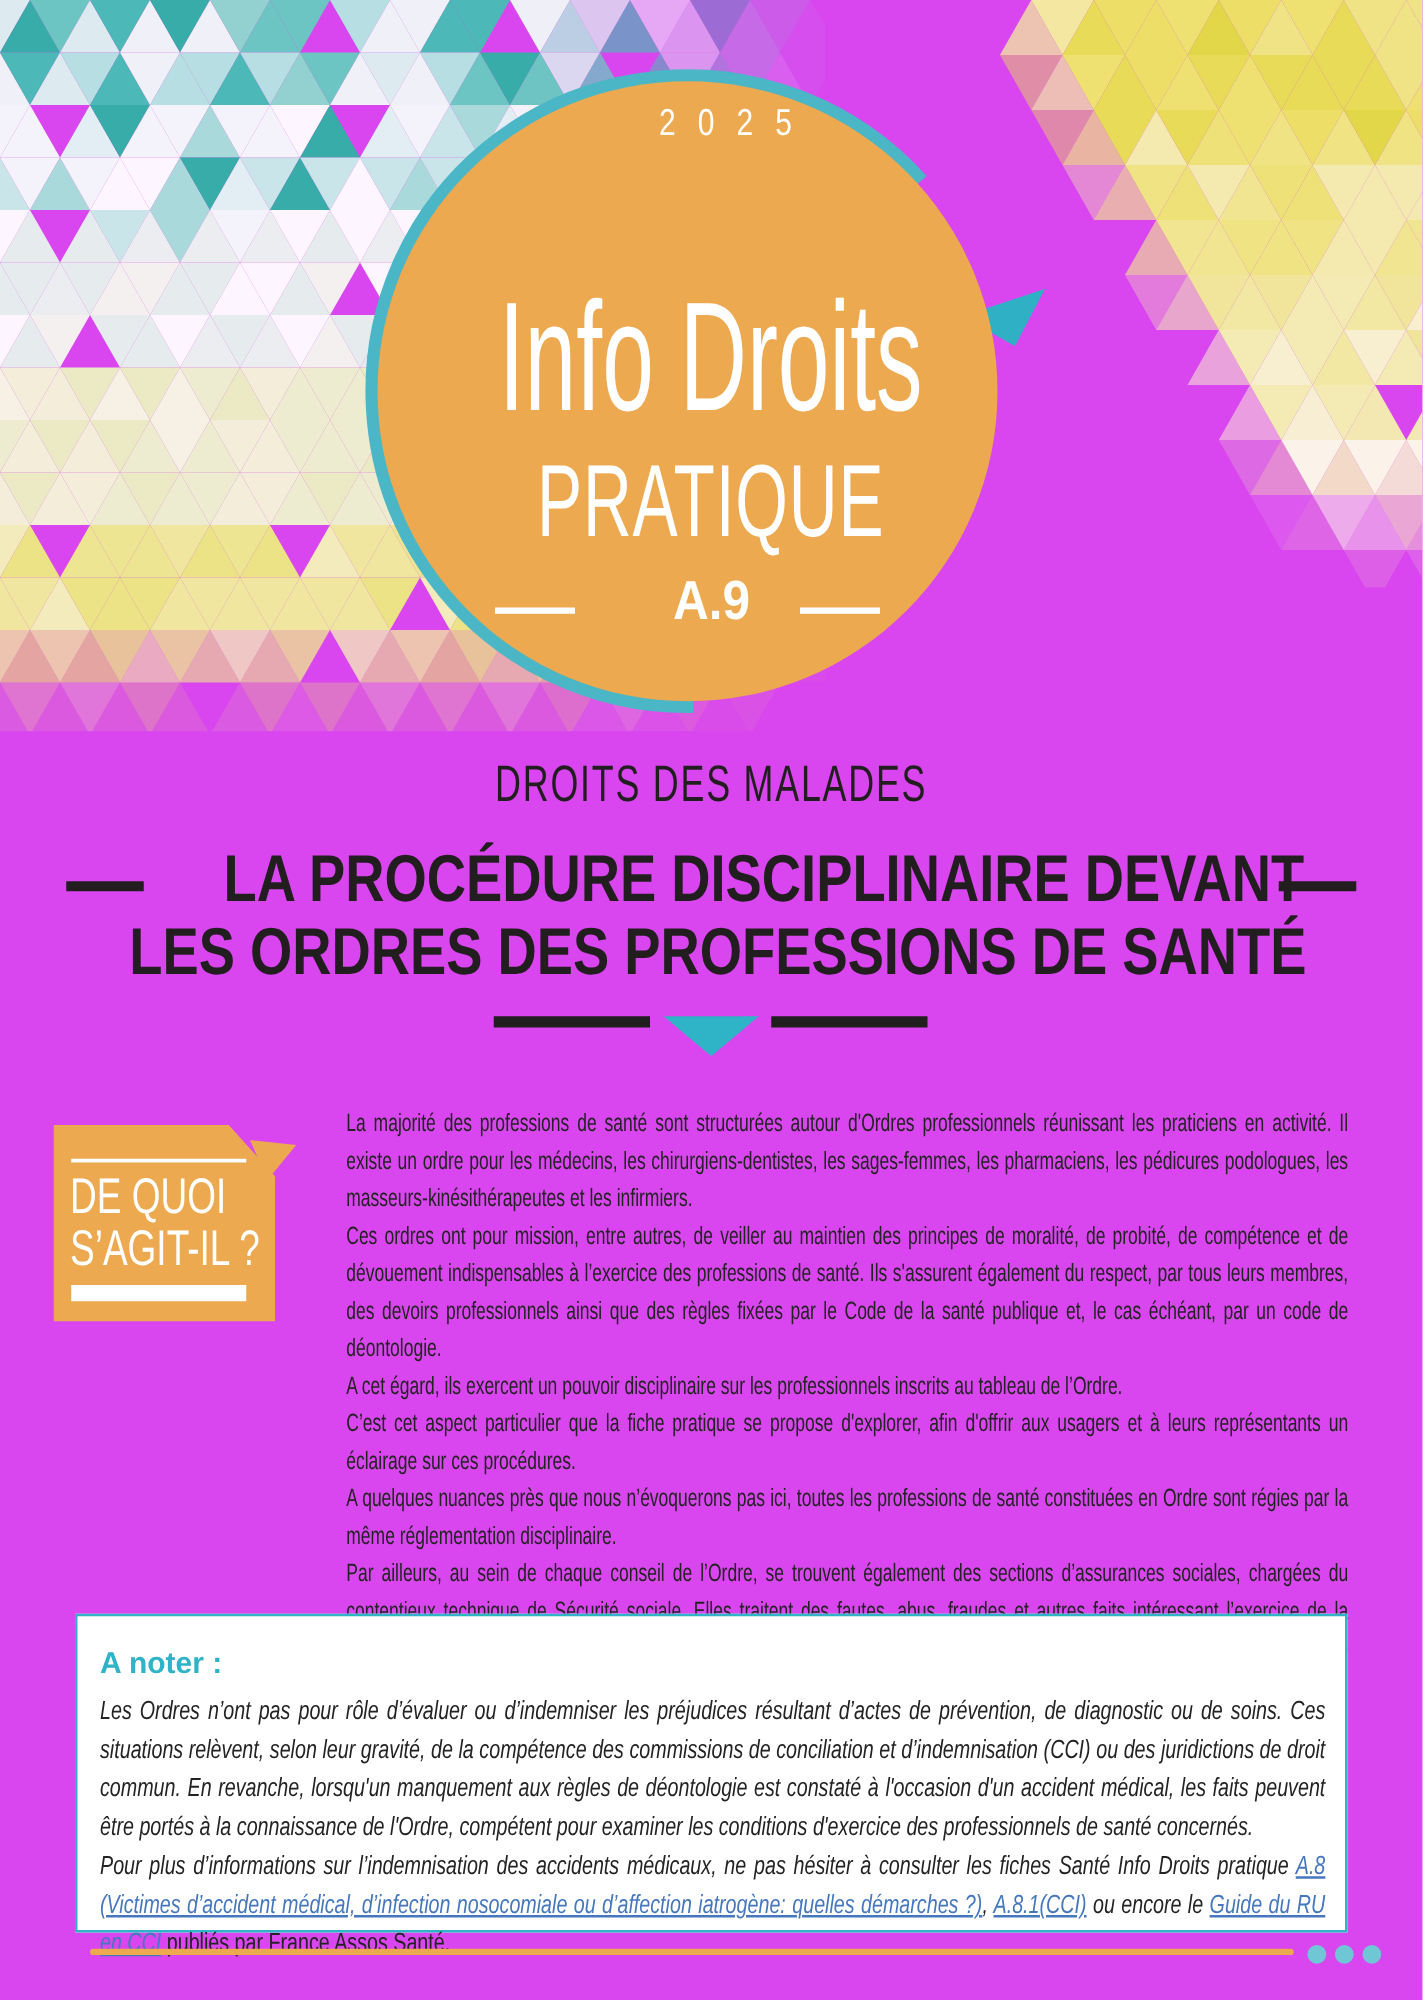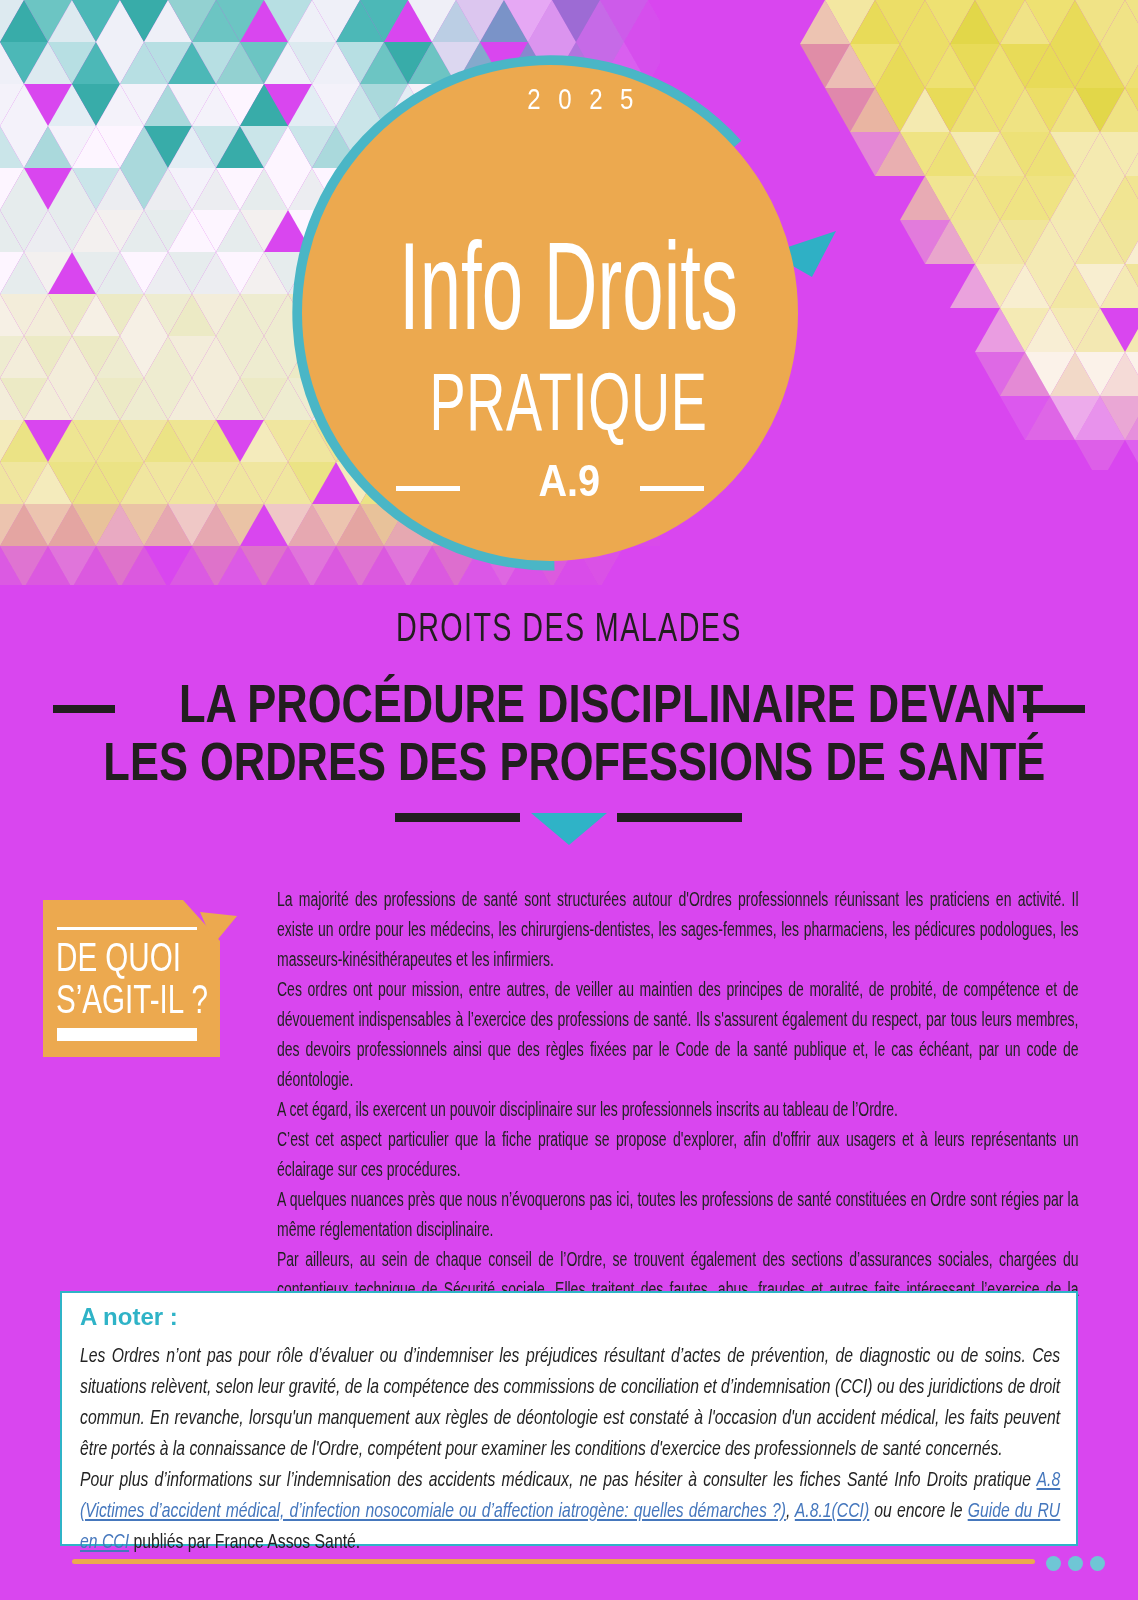--- a/index.html
+++ b/index.html
@@ -47,21 +47,21 @@
   .sline > span{display:inline-block;transform:scaleX(.74);transform-origin:left center;}
   .sq1{top:936px;} .sq2{top:978px;}
 
   
   .intro{position:absolute;left:277px;top:884px;width:801px;}
   .intro-inner{width:1145px;transform:scaleX(.70);transform-origin:left top;}
   .intro-inner p{margin:0;font-size:20px;line-height:30px;text-align:justify;color:#232323;}
 
   
   .note{position:absolute;left:60px;top:1291px;width:1018px;height:255px;box-sizing:border-box;
-        border:2px solid var(--accent_teal);padding:8px 18px;background:#fff;}
+        border:2px solid var(--accent_teal);padding:22px 18px;background:#fff;}
   .note-title{color:var(--accent_teal);font-weight:bold;font-size:24px;margin:2px 0 8px 0;}
   .note-inner{width:1307px;transform:scaleX(.75);transform-origin:left top;}
   .note-inner p{margin:0;font-size:21px;line-height:31px;font-style:italic;text-align:justify;color:#232323;}
   a.doclink{color:var(--link_blue);text-decoration:underline;cursor:pointer;}
   .upright{font-style:normal;}
 
   
   .frule{position:absolute;left:72px;top:1559px;width:963px;height:5px;border-radius:3px;
          background:var(--accent_orange);}
   .fdots{position:absolute;left:1046px;top:1556px;display:flex;gap:7px;}

